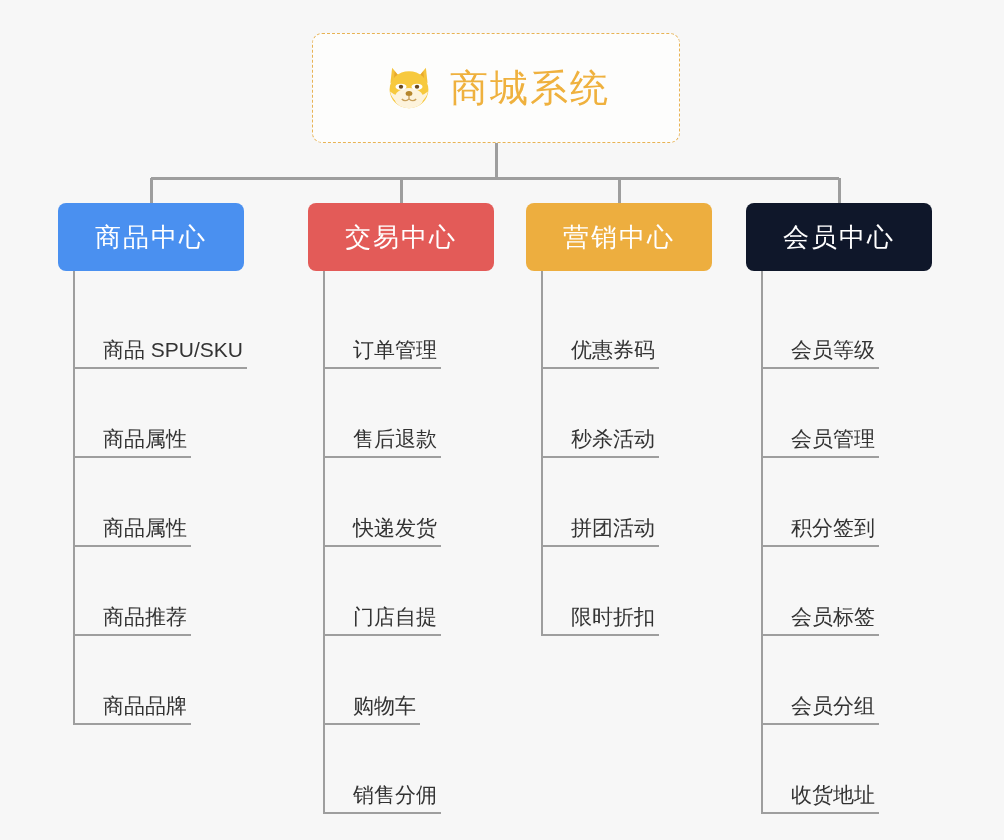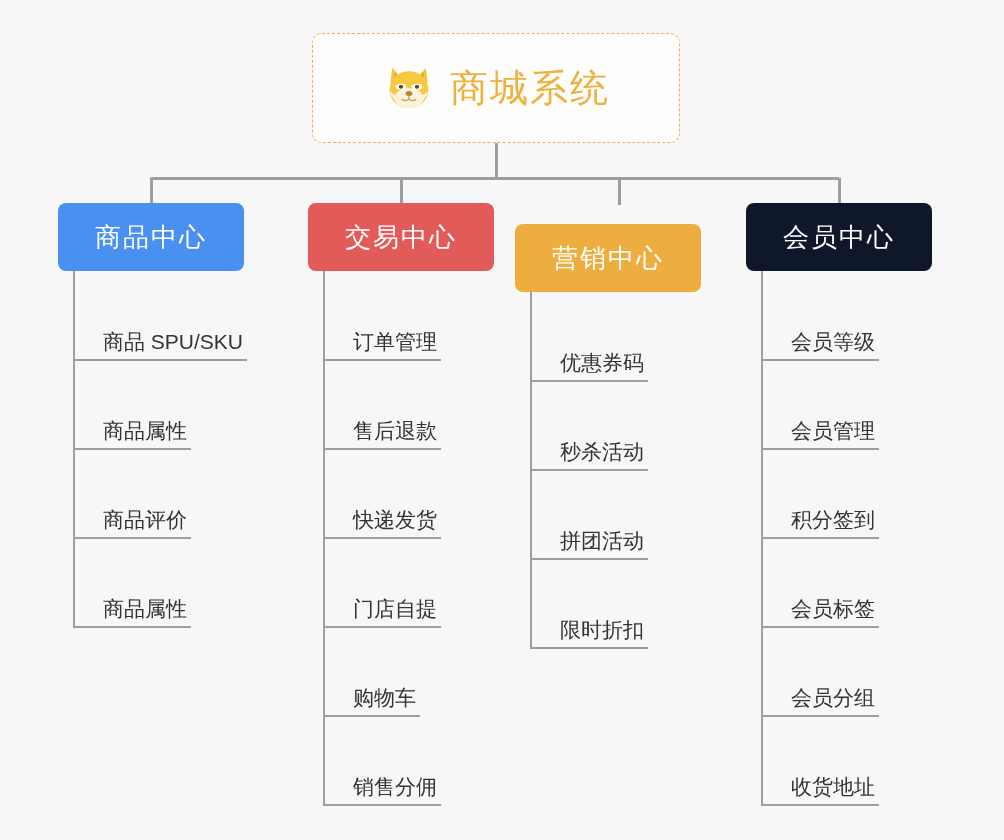--- a/index.html
+++ b/index.html
@@ -59,41 +59,41 @@
   }
 
   
   .column {
     position: absolute;
     top: 203px;
     width: 186px;
   }
   .col-0 { left: 58px;  }
   .col-1 { left: 308px; }
-  .col-2 { left: 515px; margin-top: 21px; }
+  .col-2 { left: 526px; }
   .col-3 { left: 746px; }
 
   .cat-box {
     height: 68px;
     border-radius: 8px;
     display: flex;
     align-items: center;
     justify-content: center;
     color: #ffffff;
     font-size: 26px;
     letter-spacing: 2px;
     position: relative;
     z-index: 2;
   }
 
   
   .leaves {
     position: relative;
     margin-left: 15px;
-    padding-top: 1px;
+    padding-top: 9px;
   }
   .leaves::before {
     content: "";
     position: absolute;
     left: 0;
     top: 0;
     bottom: 0;
     width: 2px;
     background: #9e9e9e;
   }
@@ -166,25 +166,29 @@
     <div class="leaves">
       <div class="leaf">
           <span class="leaf-label">商品 SPU/SKU</span>
           <span class="leaf-underline" style="width: 174px;"></span>
         </div>
       <div class="leaf">
           <span class="leaf-label">商品属性</span>
           <span class="leaf-underline" style="width: 118px;"></span>
         </div>
       <div class="leaf">
-          <span class="leaf-label">商品评价</span>
-          <span class="leaf-underline" style="width: 118px;"></span>
-        </div>
-      <div class="leaf">
           <span class="leaf-label">商品属性</span>
+          <span class="leaf-underline" style="width: 118px;"></span>
+        </div>
+      <div class="leaf">
+          <span class="leaf-label">商品推荐</span>
+          <span class="leaf-underline" style="width: 118px;"></span>
+        </div>
+      <div class="leaf">
+          <span class="leaf-label">商品品牌</span>
           <span class="leaf-underline" style="width: 118px;"></span>
         </div>
     </div>
   </div>
 
   <div class="column col-1">
     <div class="cat-box" style="background: rgb(227, 91, 88); align-items: center;">
       <span>交易中心</span>
     </div>
     <div class="leaves">

